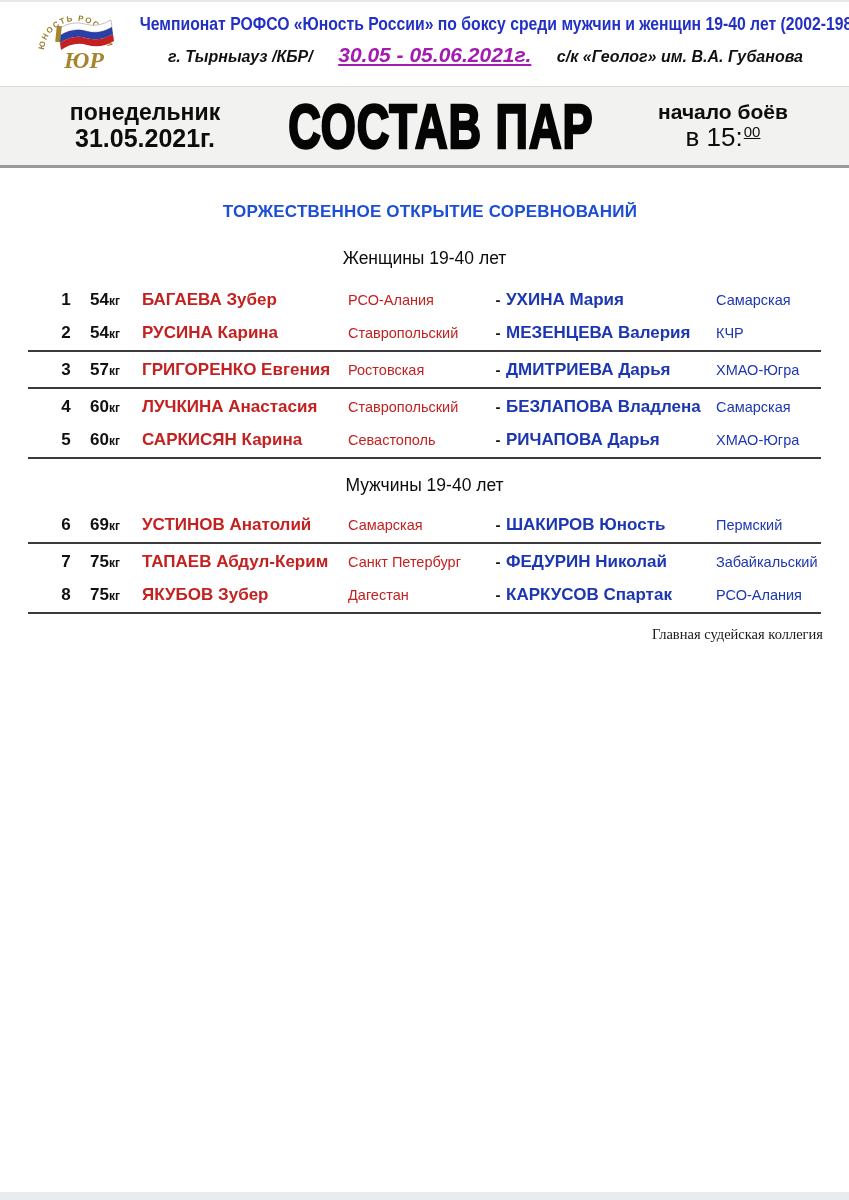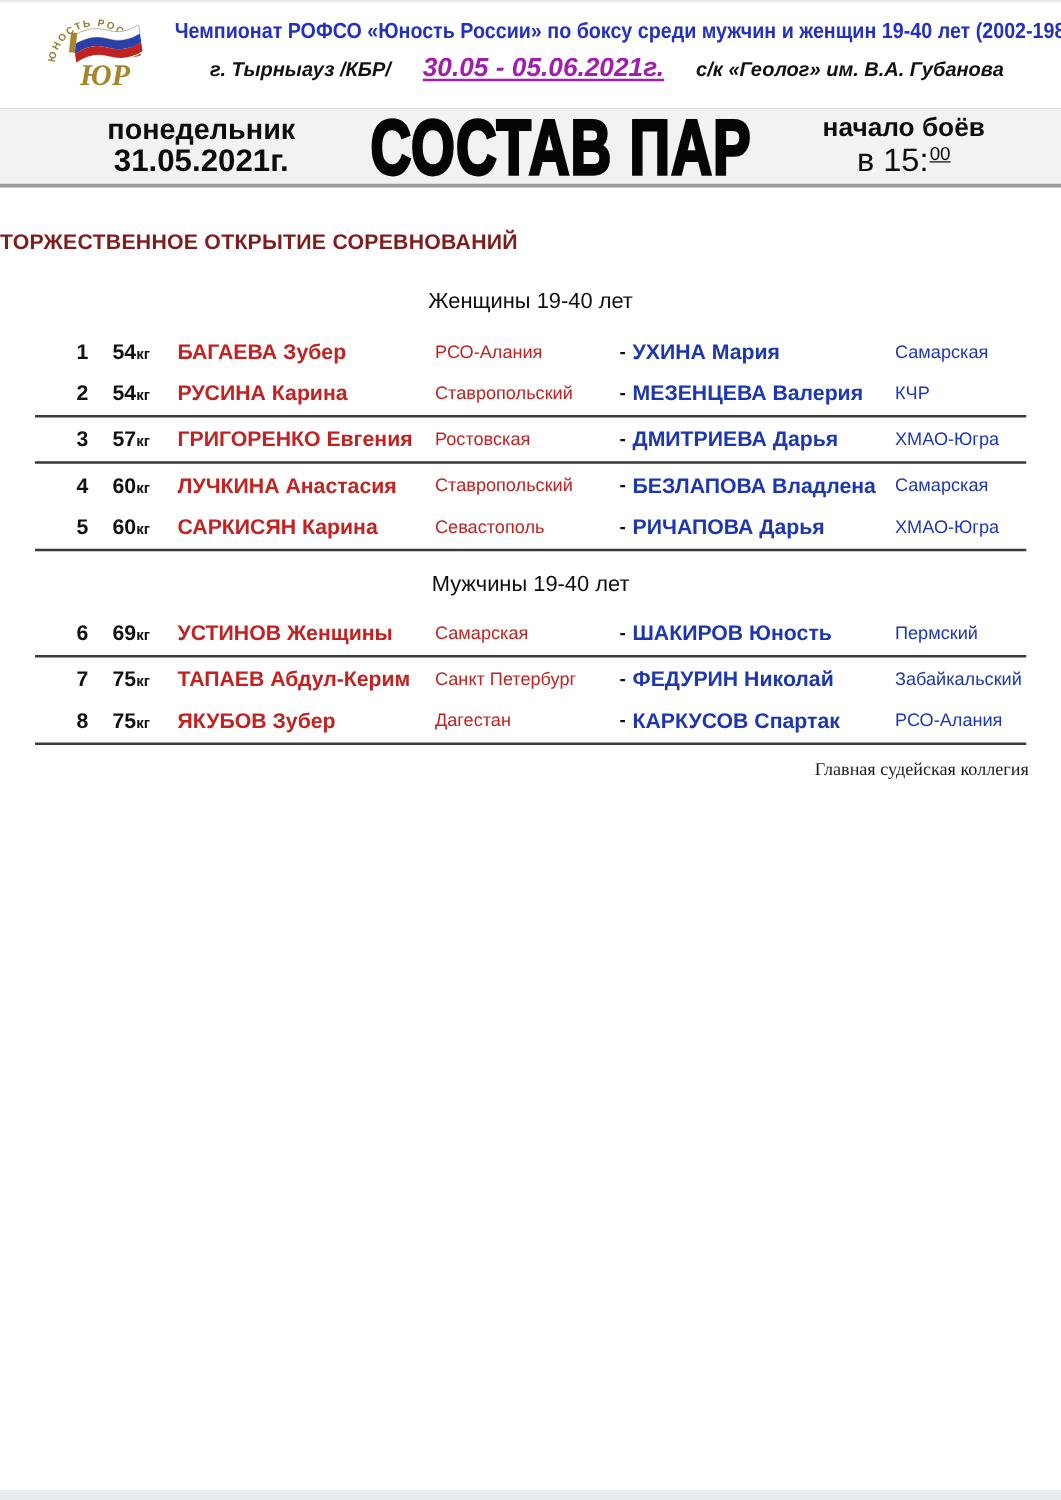--- a/index.html
+++ b/index.html
@@ -11,34 +11,34 @@
   .logo { position:absolute; left:34px; top:10px; width:84px; height:76px; }
   .hdr1-title { margin-left:104px; margin-right:30px; text-align:center; white-space:nowrap;
                 font-weight:bold; font-size:17.5px; color:#2230C4; transform:scaleX(0.90); transform-origin:center; }
   .hdr1-sub { display:flex; justify-content:space-between; align-items:baseline;
               margin:8px 46px 0 168px; font-style:italic; font-weight:bold; }
   .hdr1-city, .hdr1-club { font-size:16px; color:#111; }
   .hdr1-dates { font-size:21px; color:#a21caf;text-decoration:underline; }
 
   
   .hdr2 { display:grid; grid-template-columns:268px 1fr 236px; align-items:center;
-          height:64px; background:#F2F2F0; border-top:1px solid #dcdcda; border-bottom:3px solid #9a9a9a;padding-left:16px; }
+          height:82px; background:#F2F2F0; border-top:1px solid #dcdcda; border-bottom:3px solid #9a9a9a; }
   .hdr2-left { text-align:center; color:#0d0d0d; line-height:1.08; padding-left:22px; }
   .hdr2-day { font-weight:bold; font-size:23px; }
   .hdr2-date { font-weight:bold; font-size:25px; }
   .hdr2-center { text-align:center; }
   .sostav { display:inline-block; font-weight:bold; font-size:47px; letter-spacing:1px; white-space:nowrap;
             color:#050505; -webkit-text-stroke:2px #050505; transform:scale(0.96,1.32); transform-origin:center; }
   .hdr2-right { text-align:center; color:#0d0d0d; line-height:1.1; padding-right:16px; }
   .start-label { font-weight:bold; font-size:21px; }
   .start-time { font-weight:normal; font-size:26px; }
   .start-min { font-size:15px; vertical-align:super; text-decoration:underline; margin-left:1px; }
 
   
-  .opening { margin-top:34px; font-weight:bold; font-size:17px; color:#7f1d1d; letter-spacing:0.2px; }
+  .opening { margin-top:34px; text-align:center; font-weight:bold; font-size:17px; color:#1d4ed8; letter-spacing:0.2px;margin-left:11px; }
   .section-title { text-align:center; font-weight:normal; font-size:17.5px; color:#0d0d0d; }
   .sec-women .section-title { margin-top:26px; margin-bottom:14px; }
   .sec-men .section-title { margin-top:16px; margin-bottom:12px; }
 
   .bout { display:grid; grid-template-columns:40px 56px 206px 142px 16px 210px 1fr;
           align-items:center; height:33px; padding-left:46px; padding-right:26px; }
   .c-num { text-align:center; font-weight:bold; font-size:17px; color:#101010; }
   .c-weight { font-weight:bold; font-size:17px; color:#101010; padding-left:4px; white-space:nowrap; }
   .c-kg { font-size:12px; font-weight:bold; }
   .c-redname { font-weight:bold; font-size:17px; color:#C42121; white-space:nowrap; }
@@ -159,21 +159,21 @@
 
     <div class="rule"></div>
   </div>
 
   <div class="sec-men">
     <div class="section-title">Мужчины 19-40 лет</div>
 
     <div class="bout">
       <span class="c-num">6</span>
       <span class="c-weight"><span>69</span><span class="c-kg">кг</span></span>
-      <span class="c-redname">УСТИНОВ Женщины</span>
+      <span class="c-redname">УСТИНОВ Анатолий</span>
       <span class="c-redreg">Самарская</span>
       <span class="c-dash">-</span>
       <span class="c-bluename">ШАКИРОВ Юность</span>
       <span class="c-bluereg">Пермский</span>
     </div>
 
     <div class="rule"></div>
 
     <div class="bout">
       <span class="c-num">7</span>

